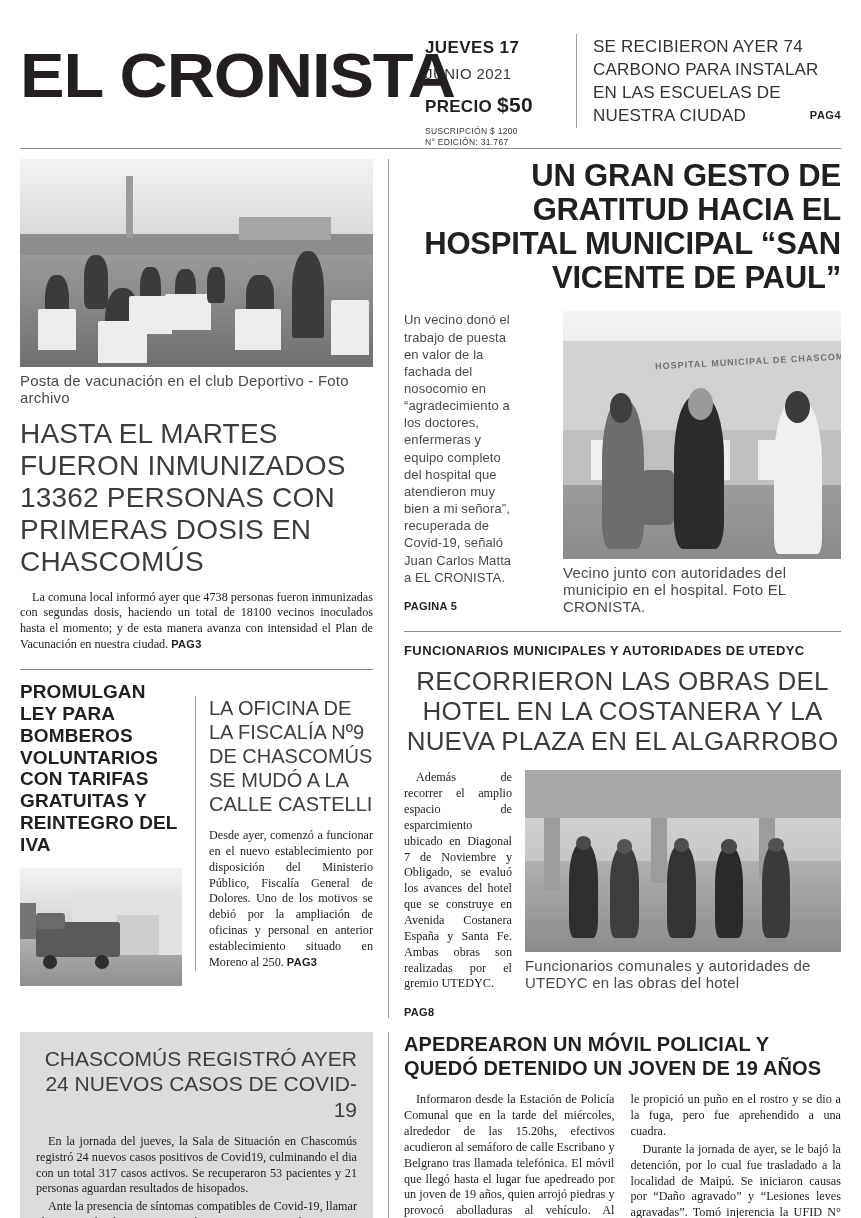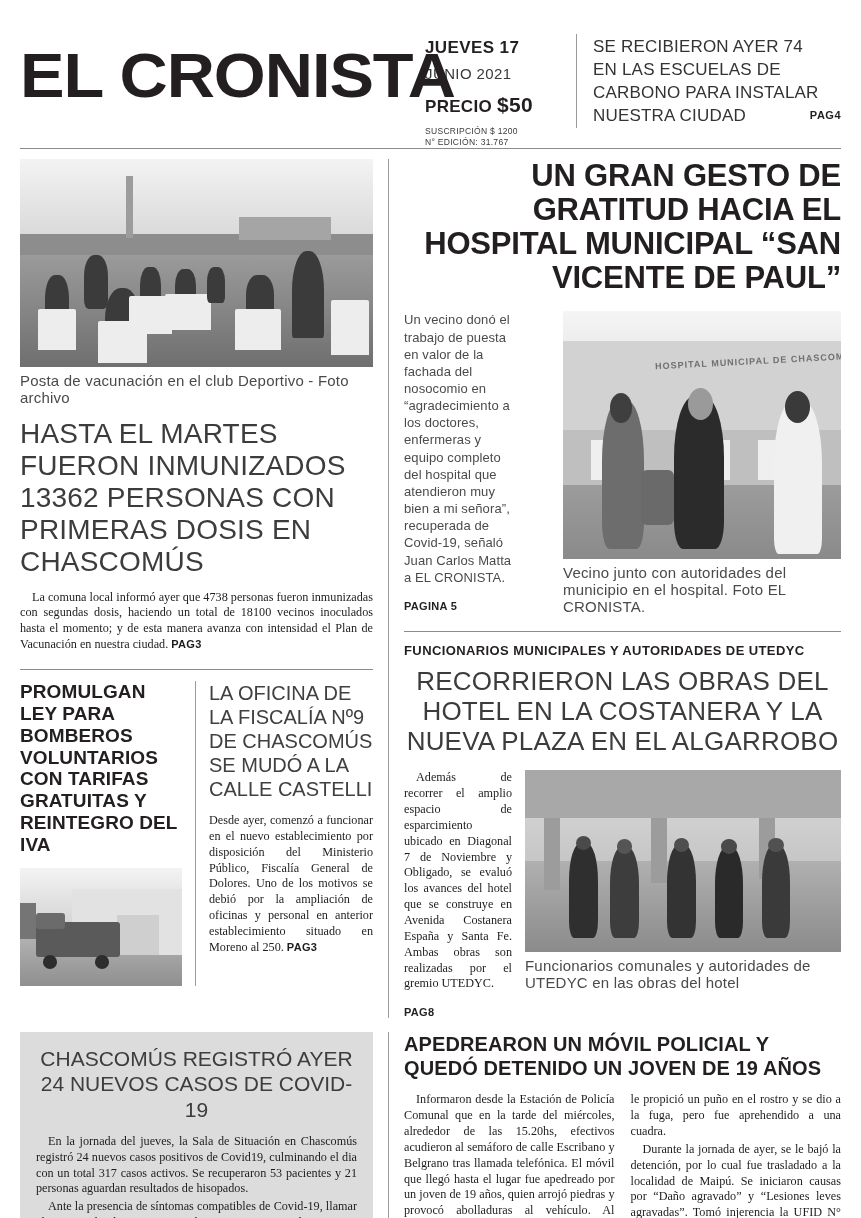--- a/index.html
+++ b/index.html
@@ -59,29 +59,29 @@
   .body-serif{font-family:"Liberation Serif",serif;font-size:12.2px;line-height:1.3;
               text-align:justify;color:#1d1d1d;}
   .body-serif p{margin:0;text-indent:12px;}
   .pag{font-family:"Liberation Sans",sans-serif;font-weight:bold;font-size:11px;letter-spacing:.3px;}
 
   .sans-col{font-size:13px;line-height:1.32;color:#4b4b4b;letter-spacing:.1px;}
 
   .divider-h{border-top:1px solid #9a9a9a;margin:11px 0;}
   .divider-h.thick{border-top:1.5px solid #8c8c8c;}
 
-  .subcols{display:flex;}
+  .subcols{display:flex;align-items:center;}
   .subA{width:162px;}
   .subB{flex:1;border-left:1px solid #9a9a9a;padding-left:13px;margin-left:13px;}
 
   .hl-bold-sm{font-weight:bold;font-size:19px;line-height:1.15;letter-spacing:.1px;color:#231f20;}
   .hl-light-sm{font-weight:300;font-size:20px;line-height:1.2;color:#404040;}
 
   .covidbox{background:#dcdcdc;padding:14px 16px 16px 16px;}
-  .covidbox .h{font-weight:300;font-size:21px;line-height:1.2;color:#3d3d3d;text-align:center;}
+  .covidbox .h{font-weight:300;font-size:21px;line-height:1.2;color:#3d3d3d;text-align:right;}
 
   .twocol{column-count:2;column-gap:16px;}
   .hl-bold-md{font-weight:bold;font-size:20px;line-height:1.2;letter-spacing:.1px;color:#231f20;}
 </style>
 </head>
 <body>
 
 <div class="page">
 
   <div class="masthead">
@@ -95,22 +95,22 @@
         <span class="big">$50</span>
       </div>
       <div class="d4">
         <div>SUSCRIPCIÓN $ 1200</div>
         <div>N° EDICIÓN: 31.767</div>
       </div>
     </div>
 
     <div class="teaser">
       <div class="tline">SE RECIBIERON AYER 74</div>
+      <div class="tline">CARBONO PARA INSTALAR</div>
       <div class="tline">EN LAS ESCUELAS DE</div>
-      <div class="tline">CARBONO PARA INSTALAR</div>
       <div class="tline">
         <span>NUESTRA CIUDAD</span>
         <span class="pag">PAG4</span>
       </div>
     </div>
   </div>
 
   <div class="rule"></div>
 
   <div class="cols">

